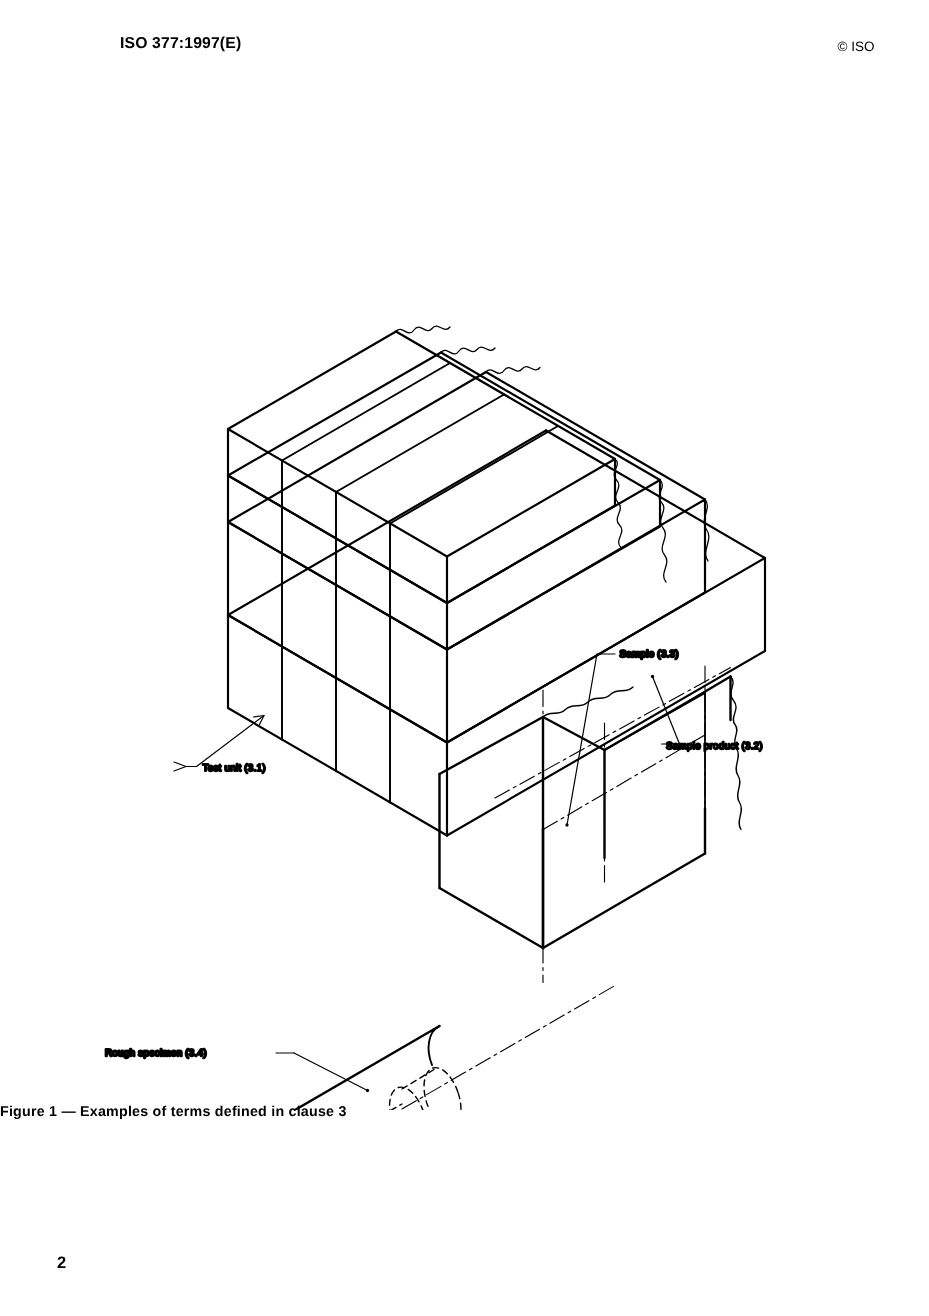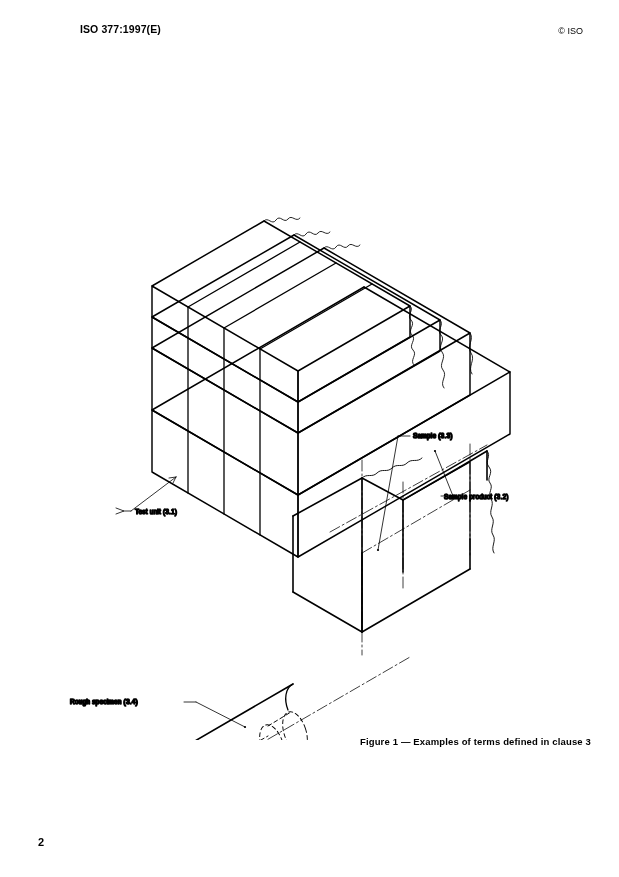--- a/index.html
+++ b/index.html
@@ -41,21 +41,21 @@
     top: 120px;
     width: 619px;
     height: 620px;
   }
   .figwrap svg { display: block; }
   .caption {
     position: absolute;
     left: 0;
     top: 736px;
     width: 591px;
-    text-align: right;
+    text-align: left;
     font-size: 9.5px;
     font-weight: bold;
     letter-spacing: 0.15px;
   }
   .pagenum {
     position: absolute;
     left: 38px;
     top: 836px;
     font-size: 11px;
     font-weight: bold;

